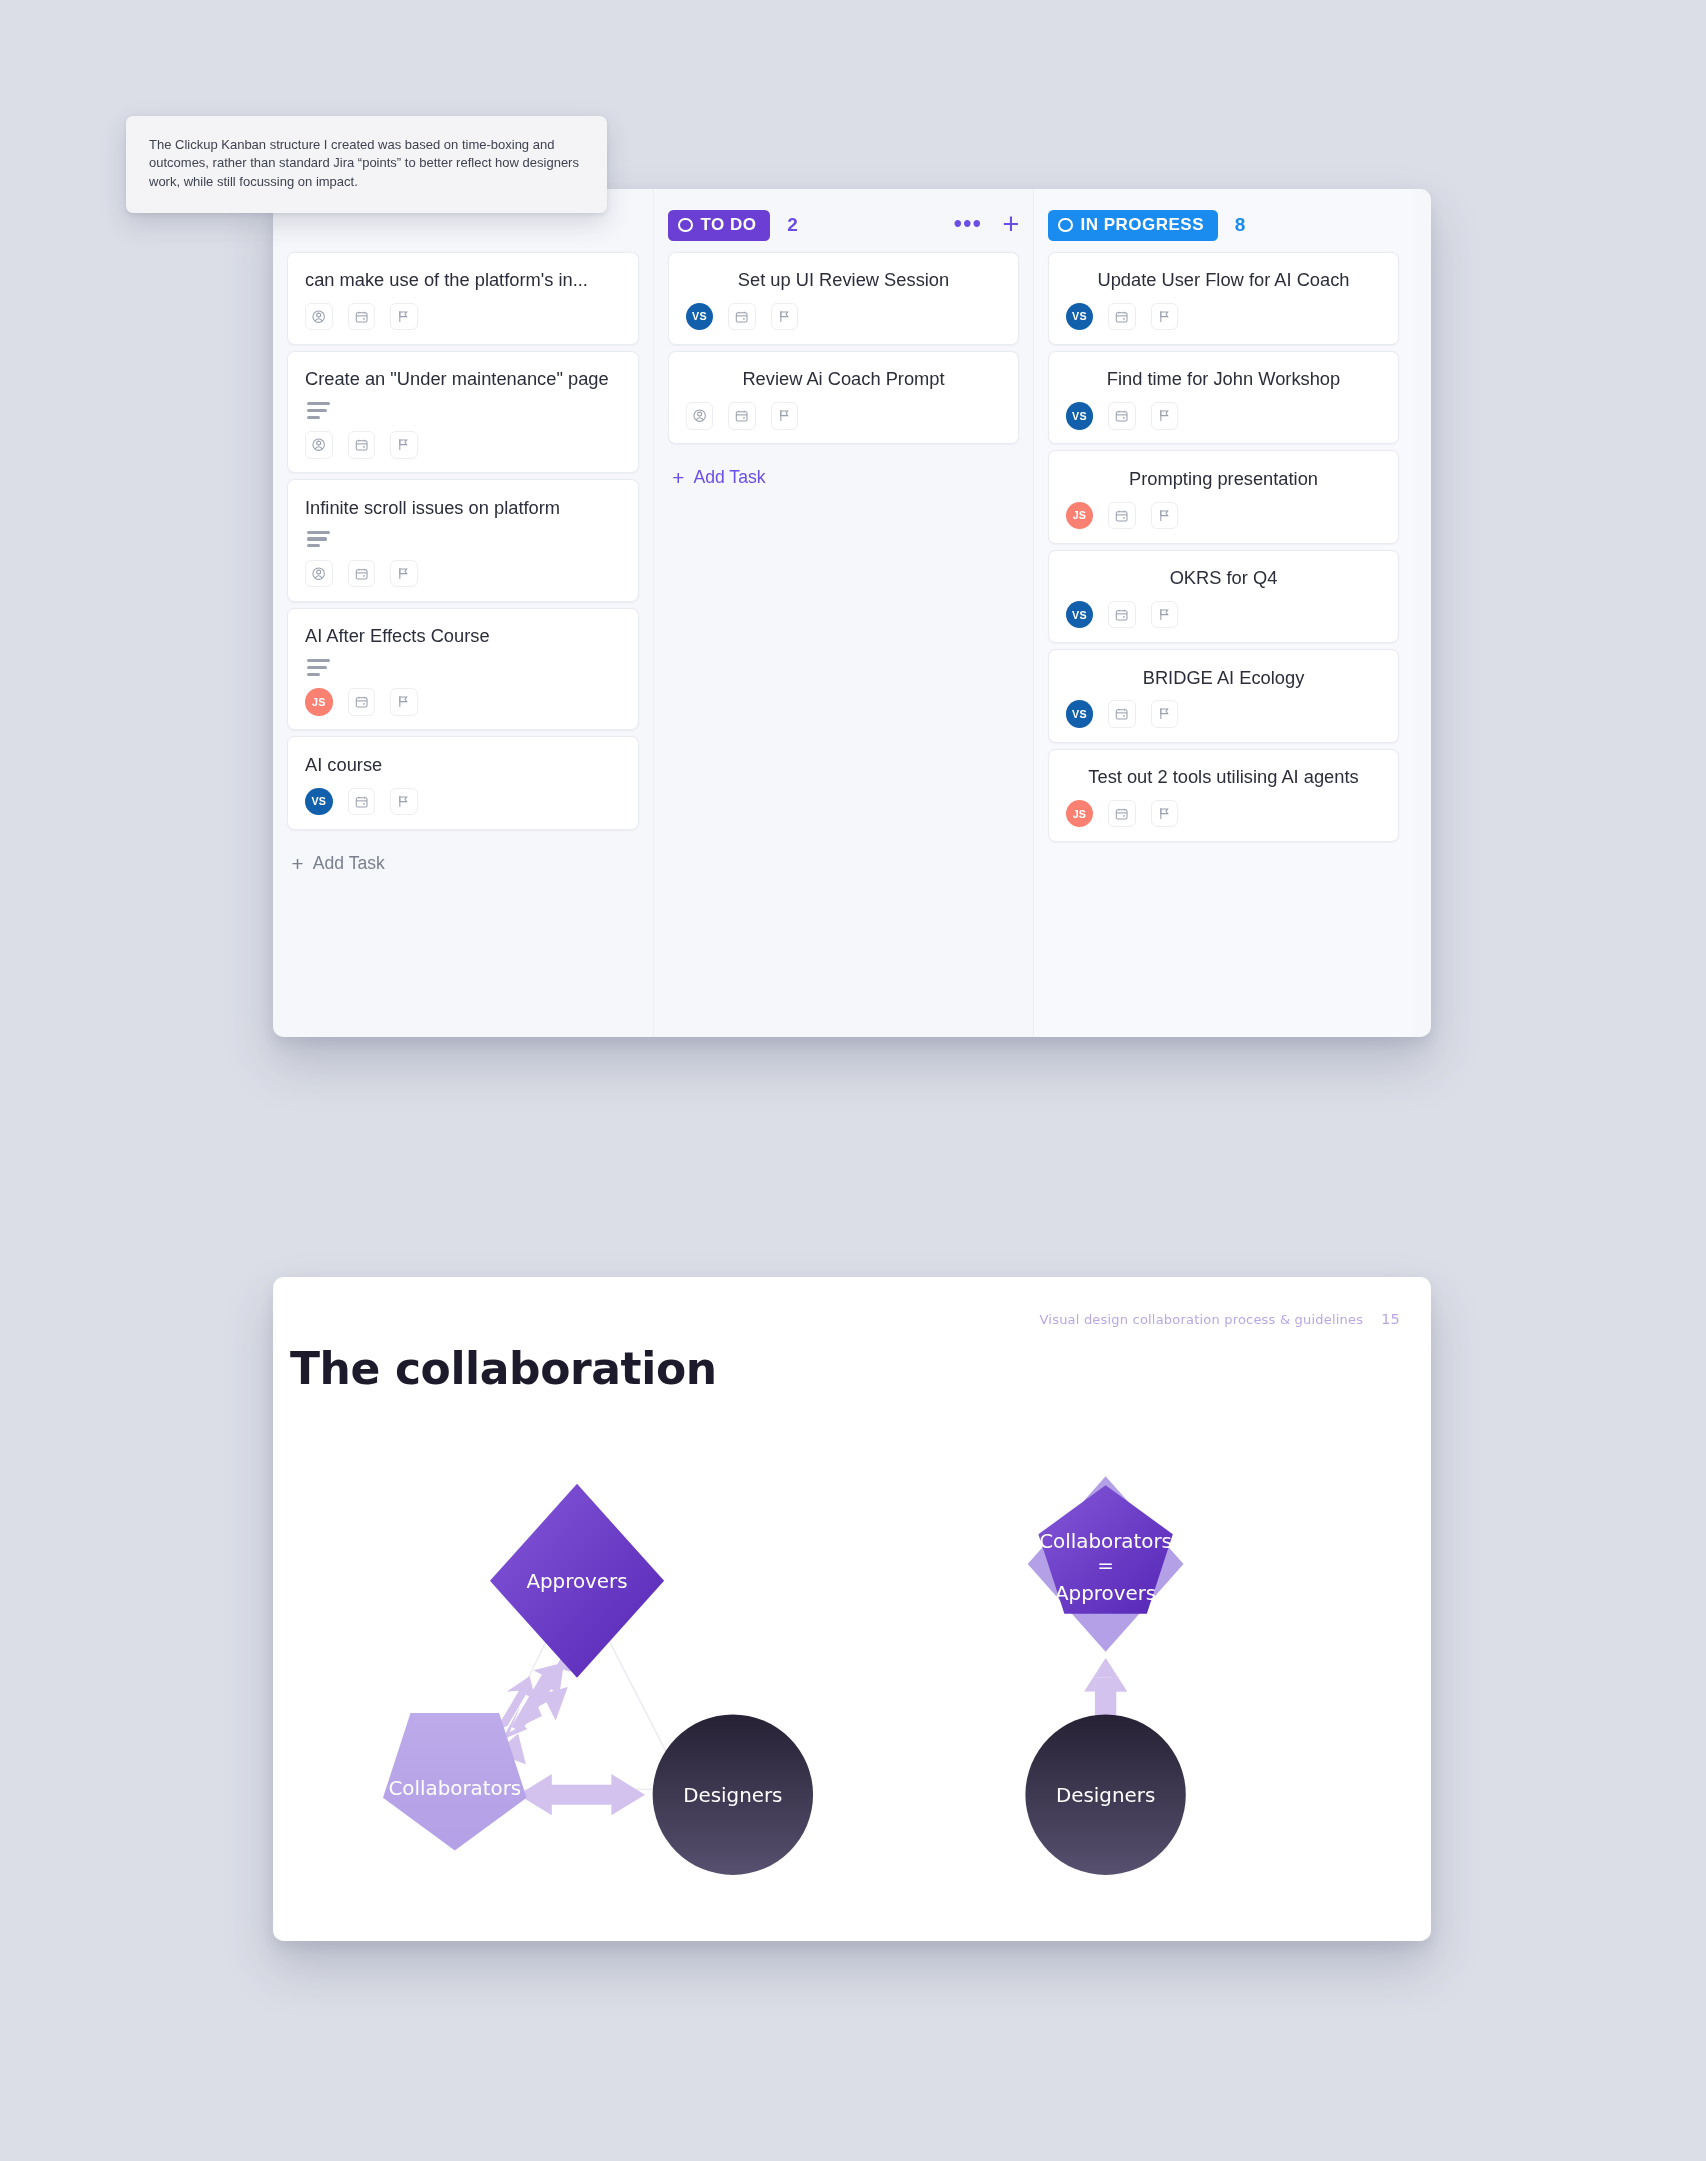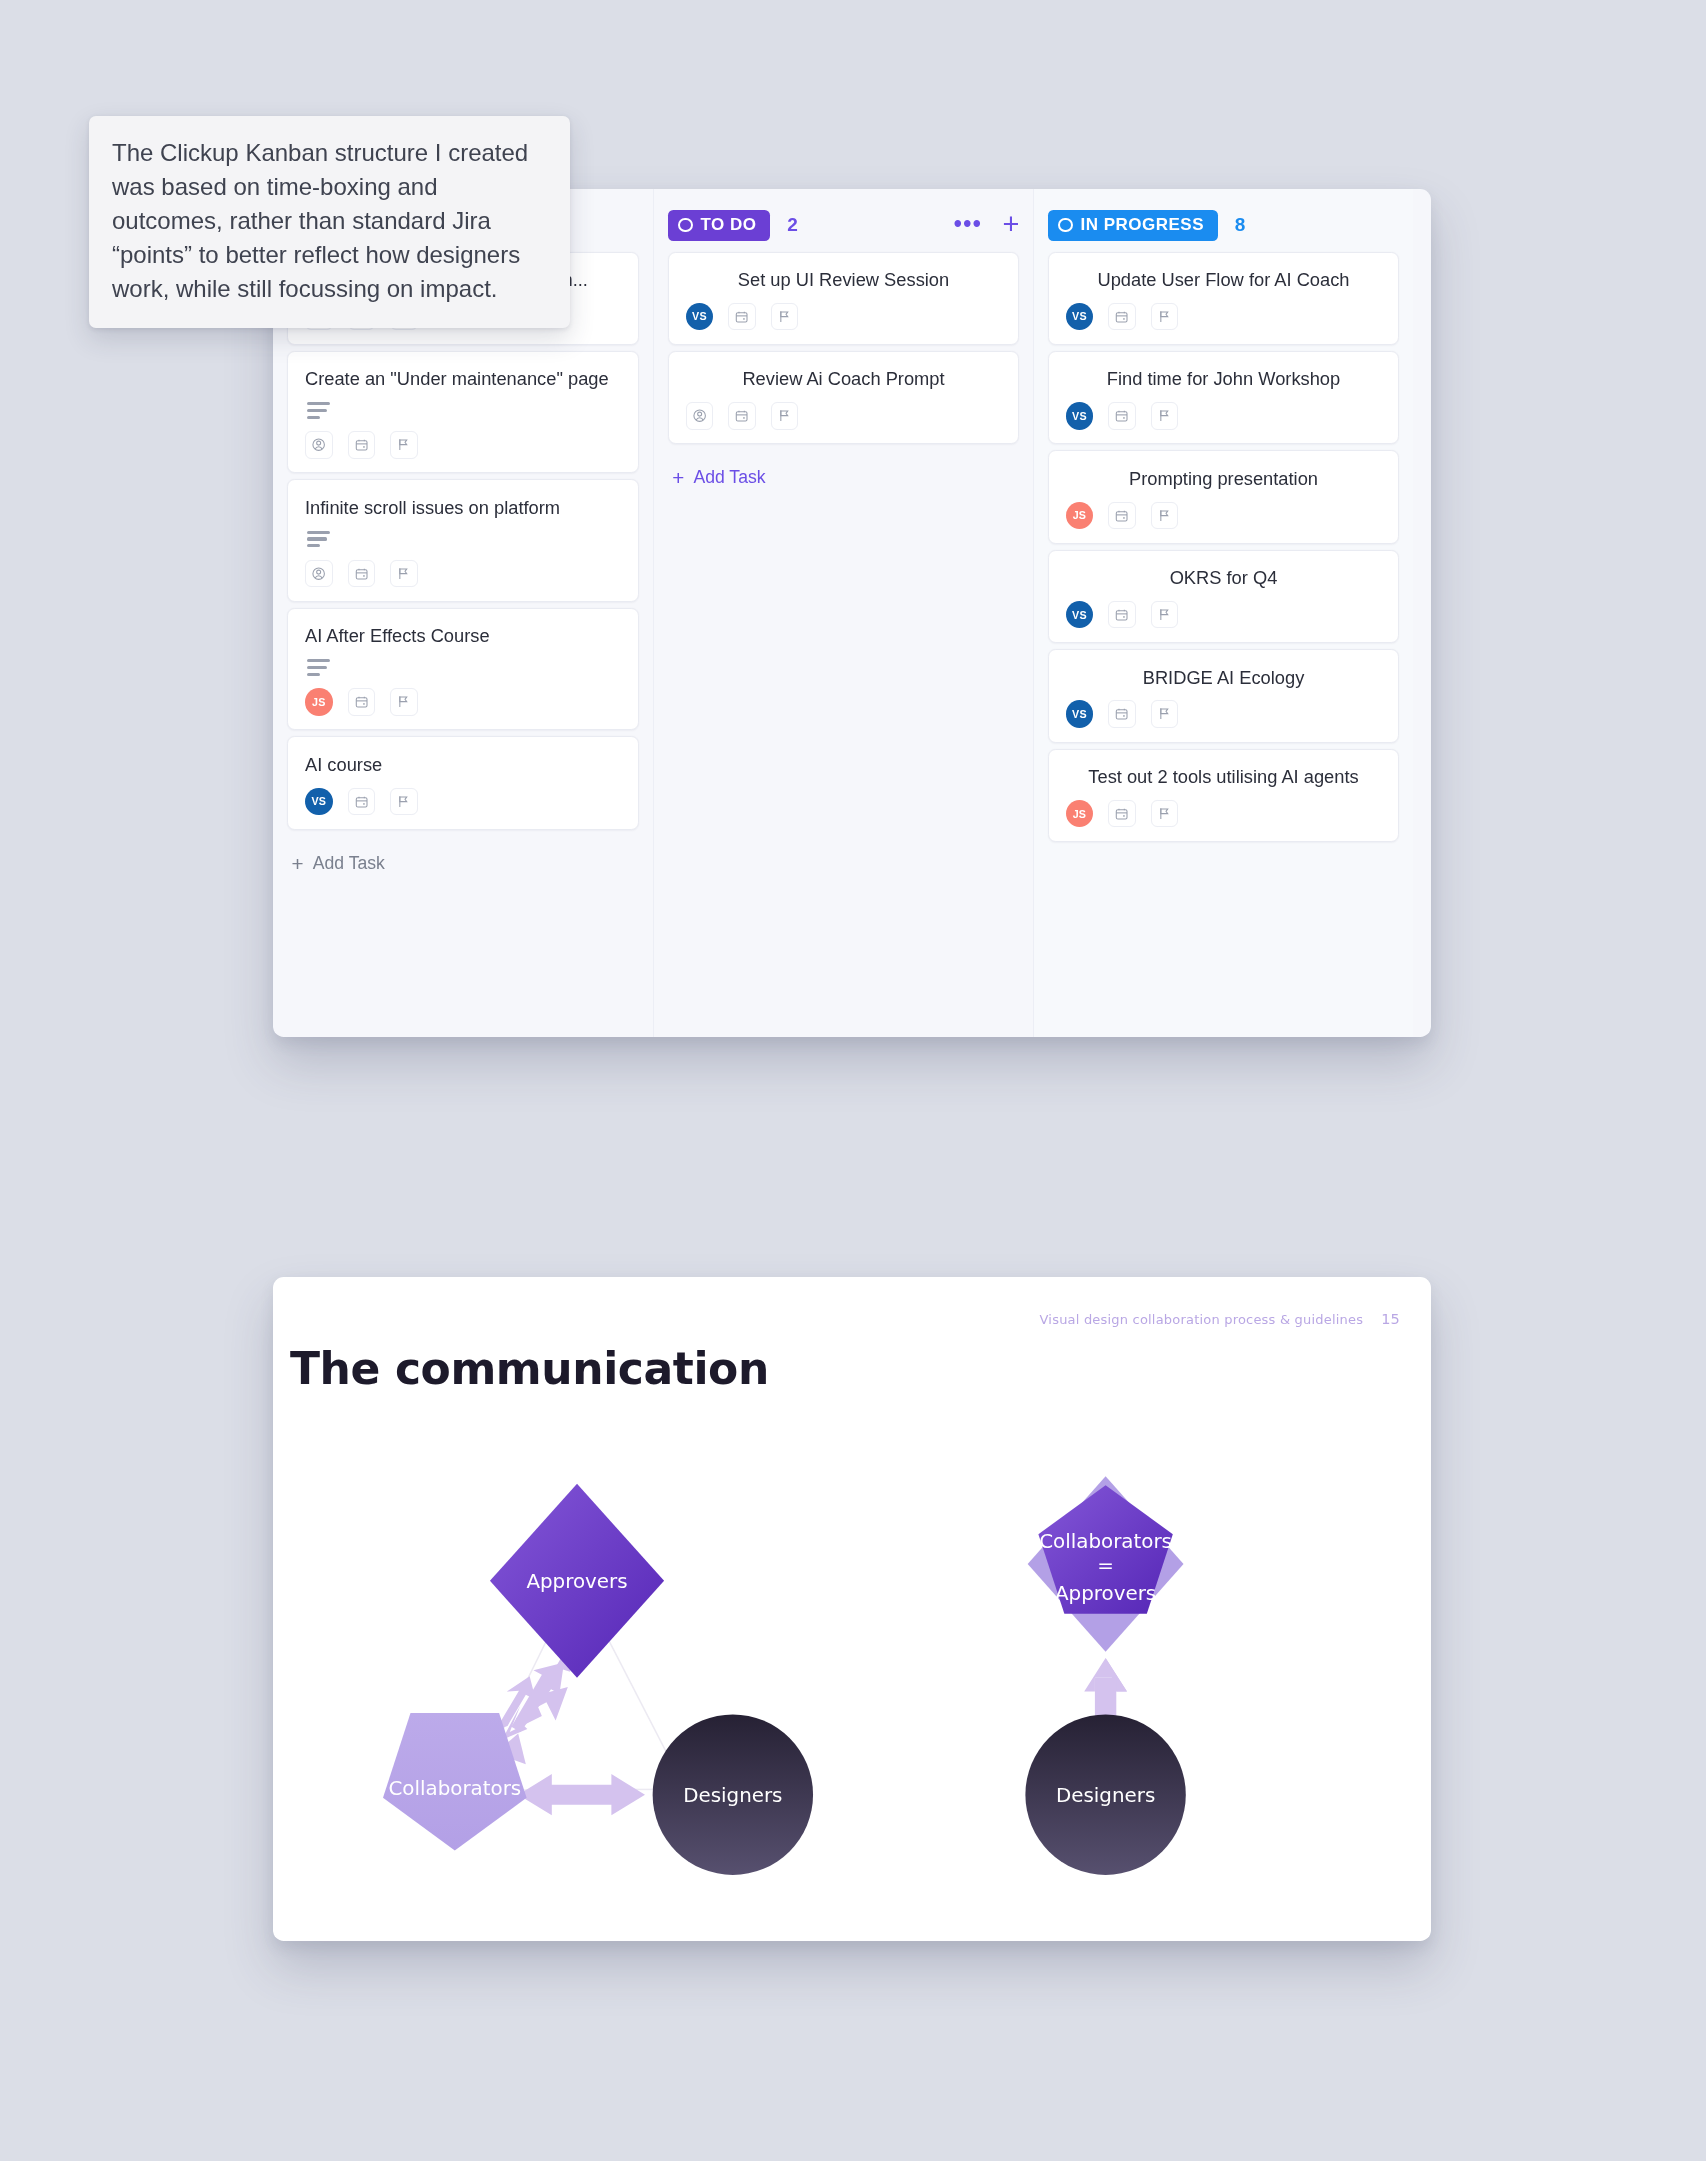--- a/index.html
+++ b/index.html
@@ -121,22 +121,23 @@
   .col.prog { background: #f7f9fc; }
 
   
   .tooltip {
     position: absolute;
     background: #f4f4f6;
     border-radius: 6.9px;
     box-shadow: 0 10.7px 26px rgba(45,50,75,.16), 0 1.5px 4.6px rgba(45,50,75,.10);
     padding: 20px 23px 21.4px 23px;
     color: #3f4350;
-    font-size: 24px;
+    font-size: 13px;
     line-height: 1.42;
+    margin-left: 37px;
   }
   #tooltip-1 { left: 89px; top: 116px; width: 481px; }
   #tooltip-2 { left: 89px; top: 1214px; width: 481px; }
 
   
   .slide {
     position: absolute;
     left: 273px; top: 1277px;
     width: 1158px; height: 664px;
     background: #fff;
@@ -532,21 +533,21 @@
       </div>
 
     </div>
   </div>
 
   <div class="slide">
     <div class="slide-header">
       <span>Visual design collaboration process &amp; guidelines</span>
       <span class="pg">15</span>
     </div>
-    <div class="slide-title">The communication</div>
+    <div class="slide-title">The collaboration</div>
 
     <div class="diagram">
       <svg width="1158" height="535" viewBox="0 0 1516 700">
         <defs>
           <linearGradient id="gradPurple" x1="0" y1="0" x2="1" y2="1">
             <stop offset="0%" stop-color="#8457d8"></stop>
             <stop offset="100%" stop-color="#5526b6"></stop>
           </linearGradient>
           <linearGradient id="gradDark" x1="0" y1="0" x2="0" y2="1">
             <stop offset="0%" stop-color="#262134"></stop>

